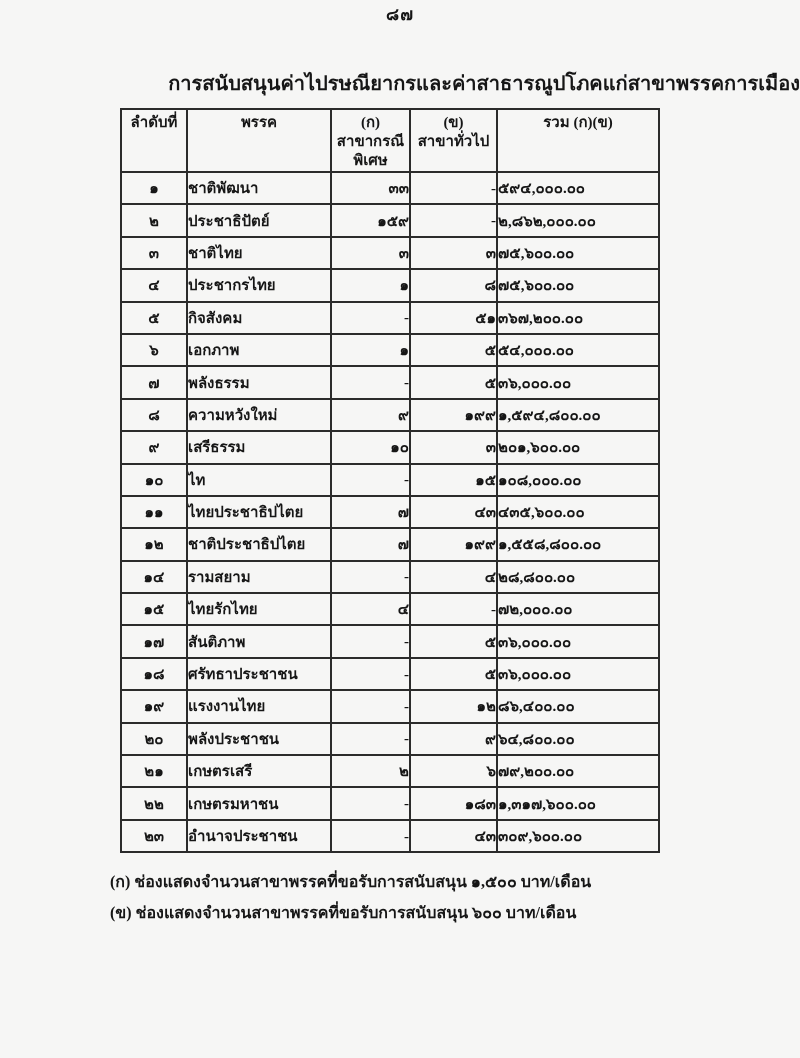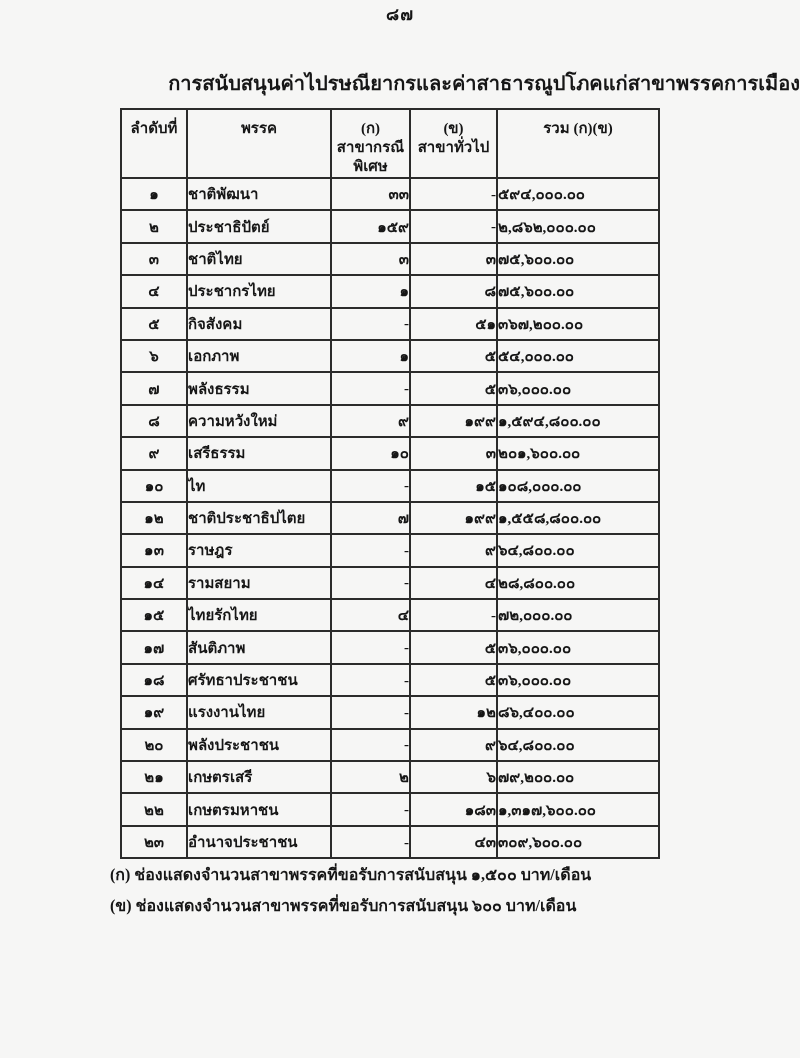--- a/index.html
+++ b/index.html
@@ -48,33 +48,33 @@
     border: 2px solid #2b2b2b;
     font-size: 15px;
     padding: 0;
     overflow: hidden;
   }
   table.support-table thead th {
     height: 58px;
     vertical-align: top;
     text-align: center;
     font-weight: bold;
-    padding-top: 9px;
+    padding-top: 3px;
     line-height: 19px;
   }
   table.support-table tbody td {
     height: 30.4px;
   }
   td.cell-index { text-align: center; vertical-align: middle; }
   td.cell-party { text-align: left; vertical-align: middle; padding-left: 6px; }
   td.cell-a,
   td.cell-b   { text-align: right; vertical-align: middle; }
   td.cell-total { vertical-align: middle; padding-right: 3px; }
   .notes {
-    margin-top: 0;
+    margin-top: 13px;
     margin-left: 110px;
     font-size: 16px;
     font-weight: bold;
   }
   .note-line {
     line-height: 31px;
   }
   .hdr-line { display: block; }
 </style>
 </head>
@@ -189,36 +189,36 @@
   </tr>
 
   <tr>
     <td class="cell-index">๑๐</td>
     <td class="cell-party">ไท</td>
     <td class="cell-a">-</td>
     <td class="cell-b">๑๕</td>
     <td class="cell-total">๑๐๘,๐๐๐.๐๐</td>
   </tr>
 
+  <tr>
+    <td class="cell-index">๑๑</td>
+    <td class="cell-party">ไทยประชาธิปไตย</td>
+    <td class="cell-a">๗</td>
+    <td class="cell-b">๔๓</td>
+    <td class="cell-total">๔๓๕,๖๐๐.๐๐</td>
+  </tr>
 
   <tr>
     <td class="cell-index">๑๒</td>
     <td class="cell-party">ชาติประชาธิปไตย</td>
     <td class="cell-a">๗</td>
     <td class="cell-b">๑๙๙</td>
     <td class="cell-total">๑,๕๕๘,๘๐๐.๐๐</td>
   </tr>
 
-  <tr>
-    <td class="cell-index">๑๓</td>
-    <td class="cell-party">ราษฎร</td>
-    <td class="cell-a">-</td>
-    <td class="cell-b">๙</td>
-    <td class="cell-total">๖๔,๘๐๐.๐๐</td>
-  </tr>
 
   <tr>
     <td class="cell-index">๑๔</td>
     <td class="cell-party">รามสยาม</td>
     <td class="cell-a">-</td>
     <td class="cell-b">๔</td>
     <td class="cell-total">๒๘,๘๐๐.๐๐</td>
   </tr>
 
   <tr>

